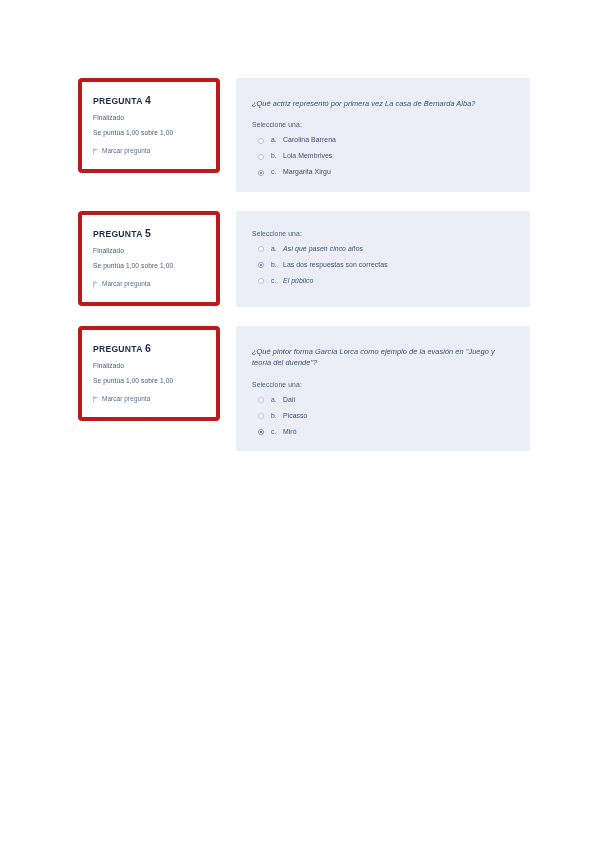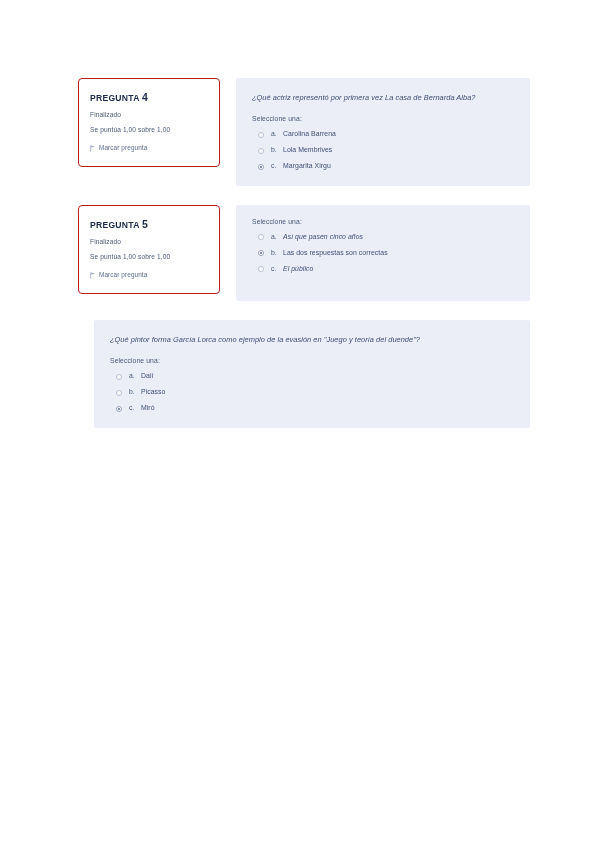--- a/index.html
+++ b/index.html
@@ -33,21 +33,21 @@
     display: flex;
     align-items: flex-start;
     margin-bottom: 19px;
   }
 
   
   .info-card {
     width: 142px;
     box-sizing: border-box;
     background: #ffffff;
-    border: 1px solid #b91c1c;
+    border: 4px solid #b91c1c;
     border-radius: 4px;
     padding: 13px 10px 12px 11px;
     flex: 0 0 auto;
   }
 
   .info-title {
     font-size: 8.6px;
     font-weight: bold;
     color: #1c2b4b;
     letter-spacing: 0.25px;
@@ -89,21 +89,21 @@
     line-height: 1;
     letter-spacing: 0.1px;
   }
 
   
   .q-panel {
     flex: 1 1 auto;
     background: #ebeef7;
     border-radius: 2px;
     margin-left: 16px;
-    padding: 14px 18px 16px 16px;
+    padding: 20px 18px 16px 16px;
     box-sizing: border-box;
     min-height: 96px;
   }
 
   .q-text {
     font-size: 7.4px;
     font-style: italic;
     color: #3d4d73;
     line-height: 1.55;
     margin: 0 0 13px 0;
@@ -249,20 +249,34 @@
             </li>
             <li class="answer-row">
               <span class="radio"></span>
               <span class="ans-letter">c.</span>
               <span class="ans-text italic">El público</span>
             </li>
           </ul>
         </div>
       </div>
       <div class="question-block">
+        <div class="info-card">
+          <div class="info-title"><span>PREGUNTA</span> <span class="qnum">6</span></div>
+          <div class="info-line">Finalizado</div>
+          <div class="info-line">Se puntúa 1,00 sobre 1,00</div>
+          <div class="flag-row">
+            <span class="flag-icon">
+              <svg width="6" height="7" viewBox="0 0 6 7" xmlns="http://www.w3.org/2000/svg">
+                <path d="M0.7 0.3 L0.7 6.6" stroke="#8b96b4" stroke-width="0.7" fill="none"></path>
+                <path d="M1.1 0.5 L5.2 1.5 L1.1 2.7 Z" fill="#aab3cc"></path>
+              </svg>
+            </span>
+            <span class="flag-label">Marcar pregunta</span>
+          </div>
+        </div>
         <div class="q-panel">
           <p class="q-text">¿Qué pintor forma García Lorca como ejemplo de la evasión en "Juego y teoría del duende"?</p>
           <p class="q-prompt">Seleccione una:</p>
           <ul class="answers">
             <li class="answer-row">
               <span class="radio"></span>
               <span class="ans-letter">a.</span>
               <span class="ans-text">Dalí</span>
             </li>
             <li class="answer-row">

